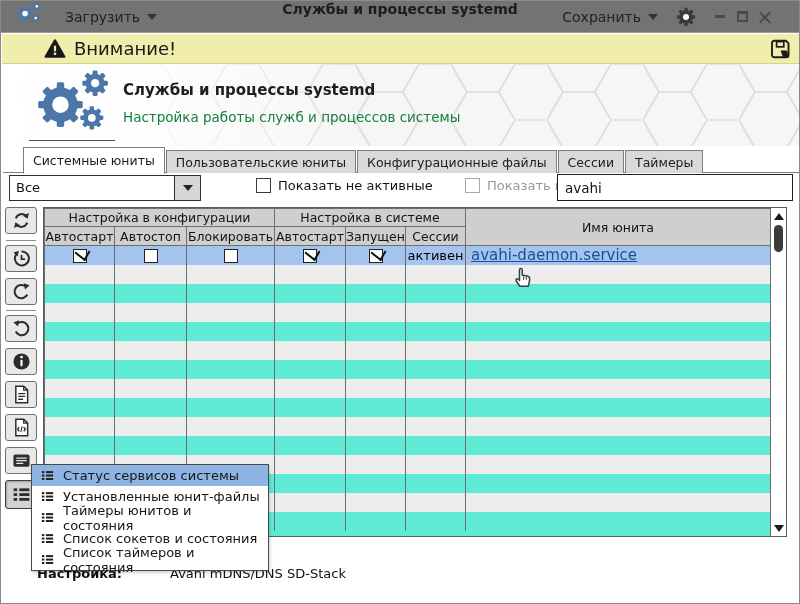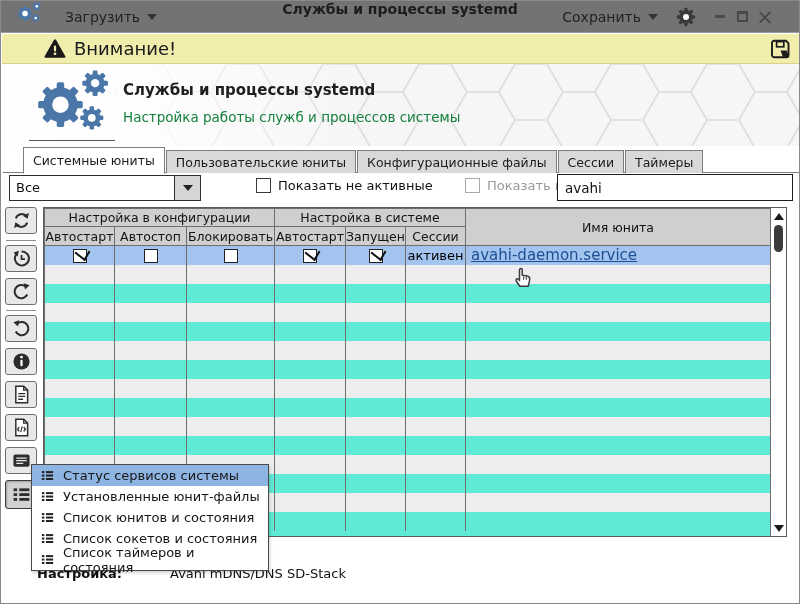--- a/index.html
+++ b/index.html
@@ -489,21 +489,21 @@
     <div class="popup-item">
       <svg viewBox="0 0 24 24" style="color:#222">
           <use href="#sym-bulletlist"></use>
         </svg>
       <span>Установленные юнит-файлы</span>
     </div>
     <div class="popup-item">
       <svg viewBox="0 0 24 24" style="color:#222">
           <use href="#sym-bulletlist"></use>
         </svg>
-      <span>Список юнитов и состояния</span>
+      <span>Таймеры юнитов и состояния</span>
     </div>
     <div class="popup-item">
       <svg viewBox="0 0 24 24" style="color:#222">
           <use href="#sym-bulletlist"></use>
         </svg>
       <span>Список сокетов и состояния</span>
     </div>
     <div class="popup-item">
       <svg viewBox="0 0 24 24" style="color:#222">
           <use href="#sym-bulletlist"></use>

